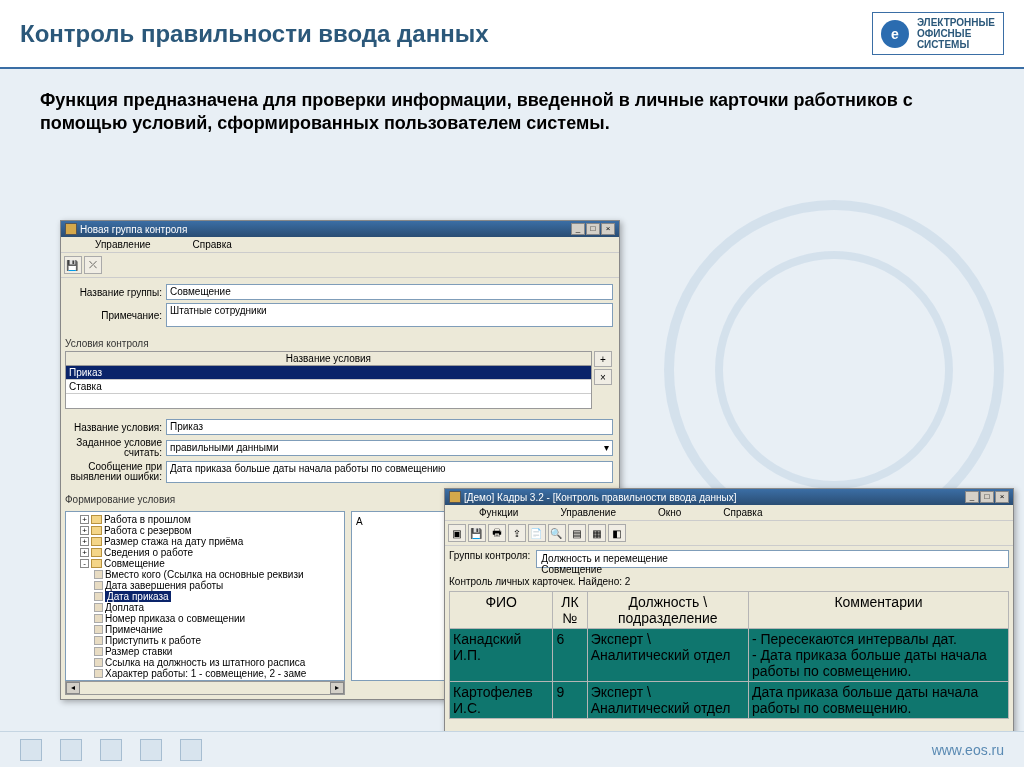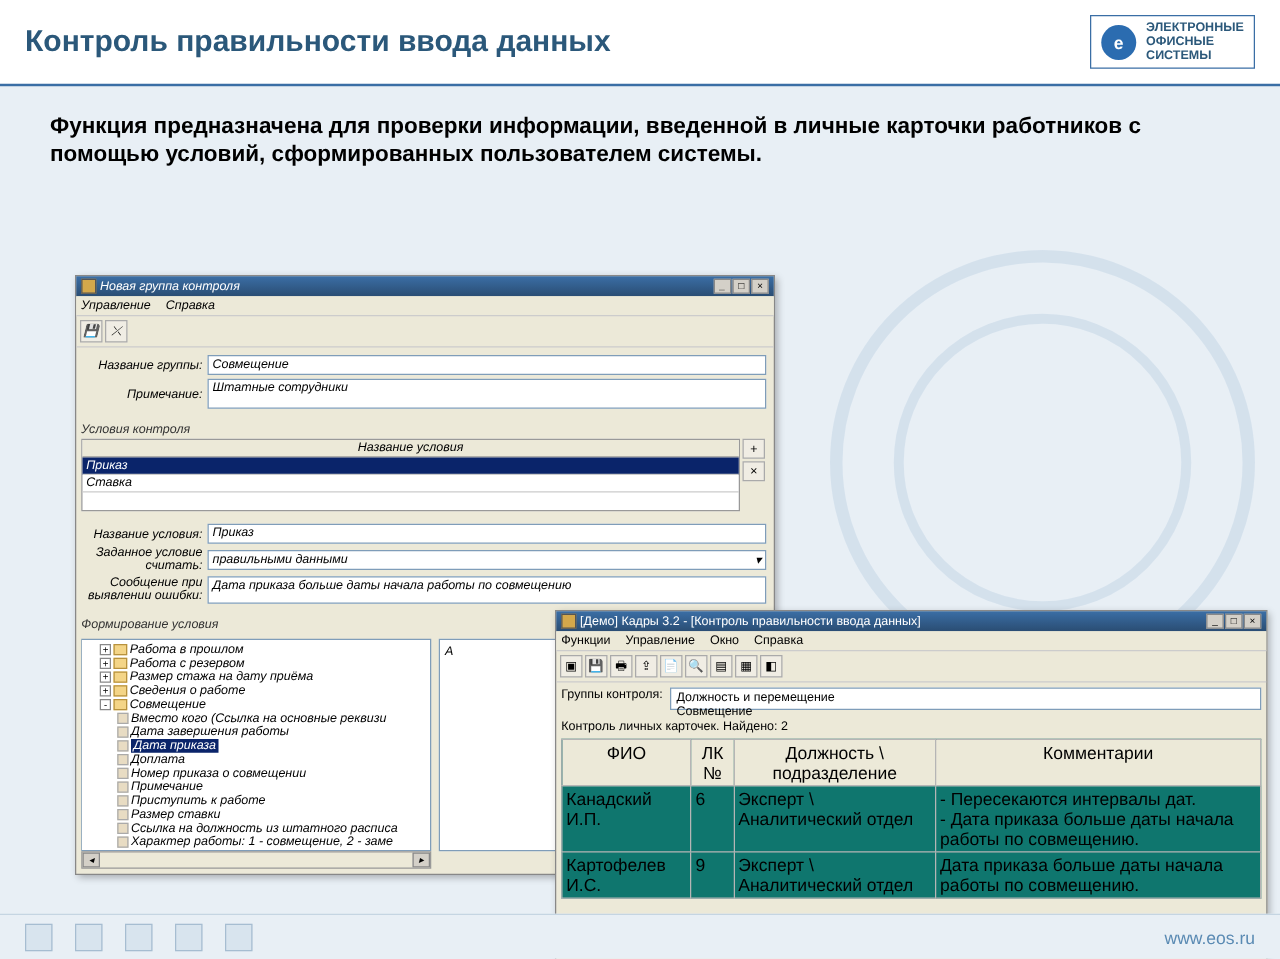--- a/index.html
+++ b/index.html
@@ -86,36 +86,36 @@
       color:#000;
     }
     .menubar {
       background: #ece9d8;
       padding: 2px 4px;
       display: flex;
       gap: 12px;
       font-size: 10px;
       border-bottom: 1px solid #ccc;
     }
-    .menubar span { cursor: default; }
+    .menubar span { cursor: default; margin-left: 30px; }
     .toolbar {
       padding: 3px;
       display: flex;
       gap: 2px;
       border-bottom: 1px solid #ccc;
     }
     .tbtn {
       width: 18px; height: 18px;
       border: 1px solid #aaa;
       background: #f0ede4;
       display:flex; align-items:center; justify-content:center;
       font-size:10px;
     }
     
-    .win1 { left: 60px; top: 220px; width: 560px; font-style: italic; }
+    .win1 { left: 60px; top: 220px; width: 560px; }
     .form-area { padding: 6px; }
     .form-row { display:flex; align-items:center; margin-bottom:3px; gap:4px; }
     .form-label { width: 95px; text-align: right; font-size:10px; }
     .form-input {
       flex:1;
       height: 16px;
       background:#fff;
       border: 1px solid #7f9db9;
       padding: 1px 3px;
       font-size:10px;

